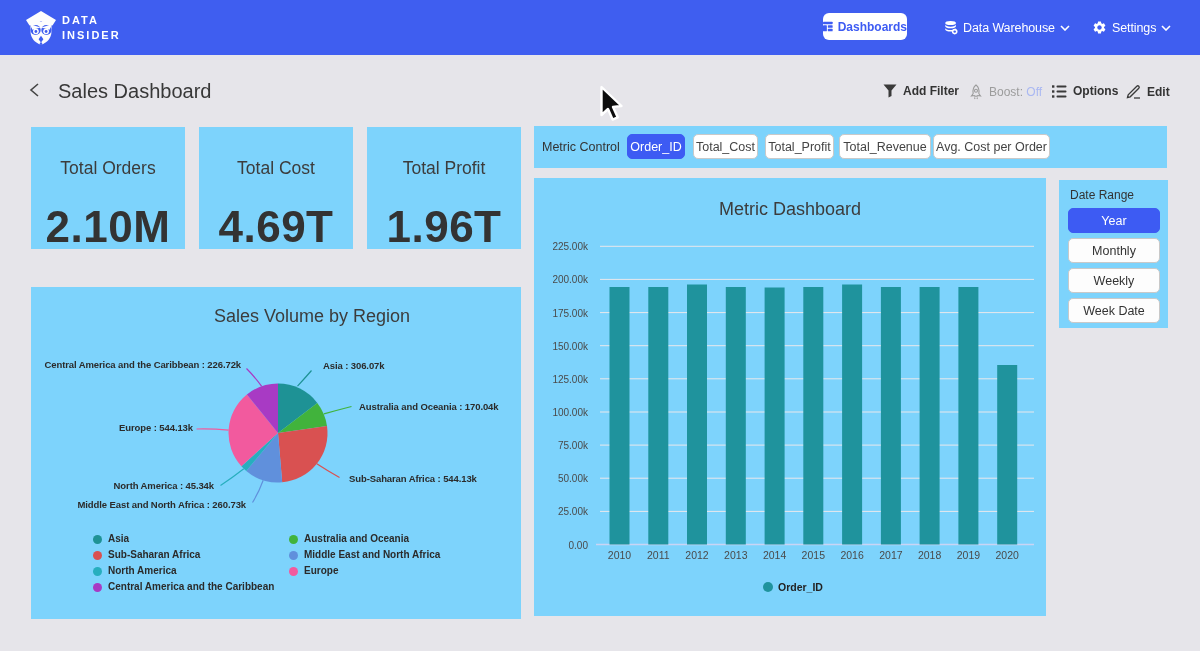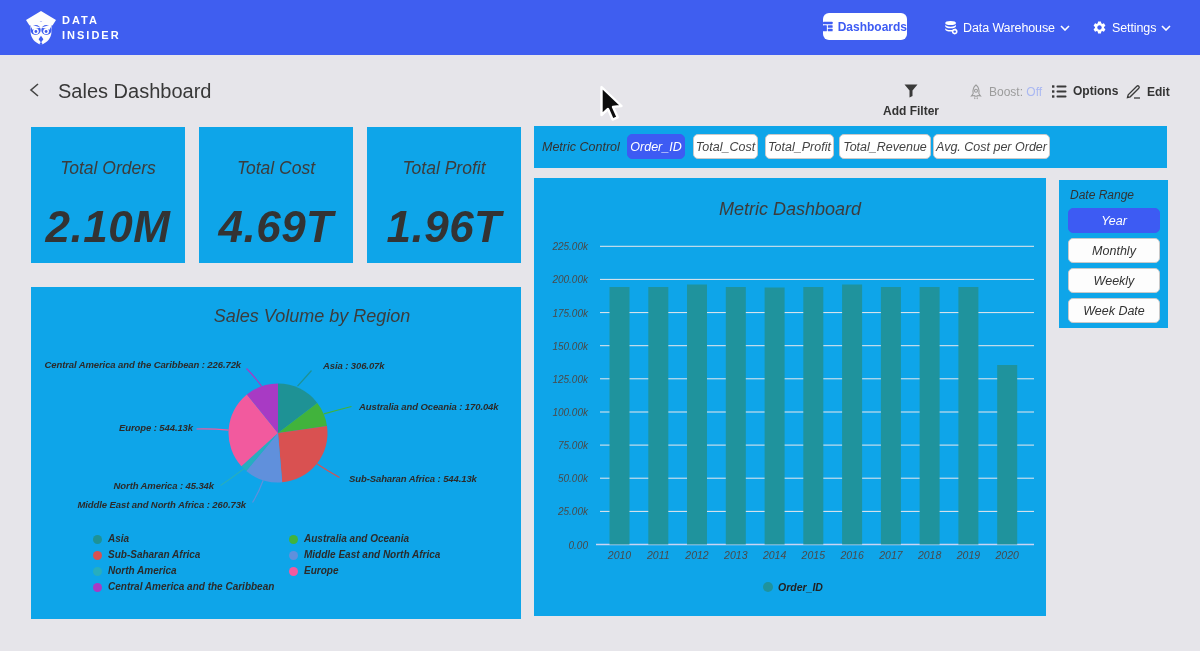--- a/index.html
+++ b/index.html
@@ -1,30 +1,30 @@
 <!DOCTYPE html>
 <html><head>
 <meta charset="utf-8">
 <style>
   * { margin:0; padding:0; box-sizing:border-box; }
   html,body { width:1200px; height:651px; overflow:hidden; }
   body { font-family:"Liberation Sans", sans-serif; background:#e6e5ea; position:relative; }
   .abs { position:absolute; }
-  .card { position:absolute; background:#0ea5e9;font-style:italic; }
+  .card { position:absolute; background:#7dd3fc; }
   
   #nav { position:absolute; left:0; top:0; width:1200px; height:55px; background:#3f5ef0; }
   #logo { position:absolute; left:26px; top:11px; }
   .logotext { position:absolute; left:62px; color:#fff; font-weight:bold; letter-spacing:2px; font-size:11px; }
   #dashpill { position:absolute; left:823px; top:13px; width:84px; height:27px; background:#fff; border-radius:6px; display:flex; align-items:center; justify-content:center; gap:5px; color:#3d5bf3; font-size:12px; font-weight:bold; }
   .navitem { position:absolute; top:0; height:55px; display:flex; align-items:center; gap:5px; color:#fff; font-size:12.5px; letter-spacing:-0.1px; }
   #backarrow { position:absolute; left:27px; top:82px; width:16px; height:16px; }
   #pagetitle { position:absolute; left:58px; top:80px; font-size:20px; color:#383838; }
   .action { position:absolute; top:84px; display:flex; align-items:center; gap:6px; font-size:12px; color:#333; font-weight:bold; }
   
-  .kpi { width:154px; height:136px; top:127px; text-align:center; }
+  .kpi { width:154px; height:122px; top:127px; text-align:center; }
   .kpi .lab { margin-top:30.5px; font-size:17.5px; color:#3c3c3c; }
   .kpi .num { margin-top:23px; font-size:44px; font-weight:bold; color:#333; letter-spacing:0.5px; }
   
   #mctl { left:534px; top:126px; width:633px; height:42px; }
   #mctl .lbl { position:absolute; left:8px; top:14px; font-size:12.5px; color:#333; }
   .chip { position:absolute; top:8px; height:25px; border:1px solid #c9c9c9; border-radius:5px; background:#fff; color:#444; font-size:12.5px; display:flex; align-items:center; justify-content:center; white-space:nowrap; }
   .chip.sel { background:#3d5bf3; color:#fff; border-color:#3d5bf3; }
   
   #barcard { left:534px; top:178px; width:512px; height:438px; }
   
@@ -90,21 +90,21 @@
     <svg width="10" height="6" viewBox="0 0 10 6">
         <path d="M1 1 L5 5 L9 1" stroke="#fff" stroke-width="1.6" fill="none"></path>
       </svg>
   </div>
 </div>
 
 <svg id="backarrow" viewBox="0 0 16 16">
     <path d="M11 2 L4 8 L11 14" stroke="#444" stroke-width="1.6" fill="none"></path>
   </svg>
 <div id="pagetitle">Sales Dashboard</div>
-<div class="action" style="left:883px;flex-direction:column;">
+<div class="action" style="left:883px;">
   <svg width="14" height="14" viewBox="0 0 14 14">
       <path d="M0.5 0.5 L13.5 0.5 L8.5 6.5 L8.5 12 L5.5 13.5 L5.5 6.5 Z" fill="#3a3a3a"></path>
     </svg>
   <span>Add Filter</span>
 </div>
 <div class="action" style="left:969px; color:#9c9c9c; font-weight:normal;">
   <svg width="14" height="16" viewBox="0 0 14 16">
       <path d="M7 1 C9.5 3 10.5 6 9.8 9.5 L11.5 12 L9 11.5 C8 12.5 6 12.5 5 11.5 L2.5 12 L4.2 9.5 C3.5 6 4.5 3 7 1 Z M7 5.2 a1.5 1.5 0 1 0 0 3 a1.5 1.5 0 1 0 0 -3 Z" fill="none" stroke="#9c9c9c" stroke-width="1.1"></path>
       <path d="M5.5 13.5 L6 15 M8.5 13.5 L8 15" stroke="#9c9c9c" stroke-width="1.1"></path>
     </svg>

